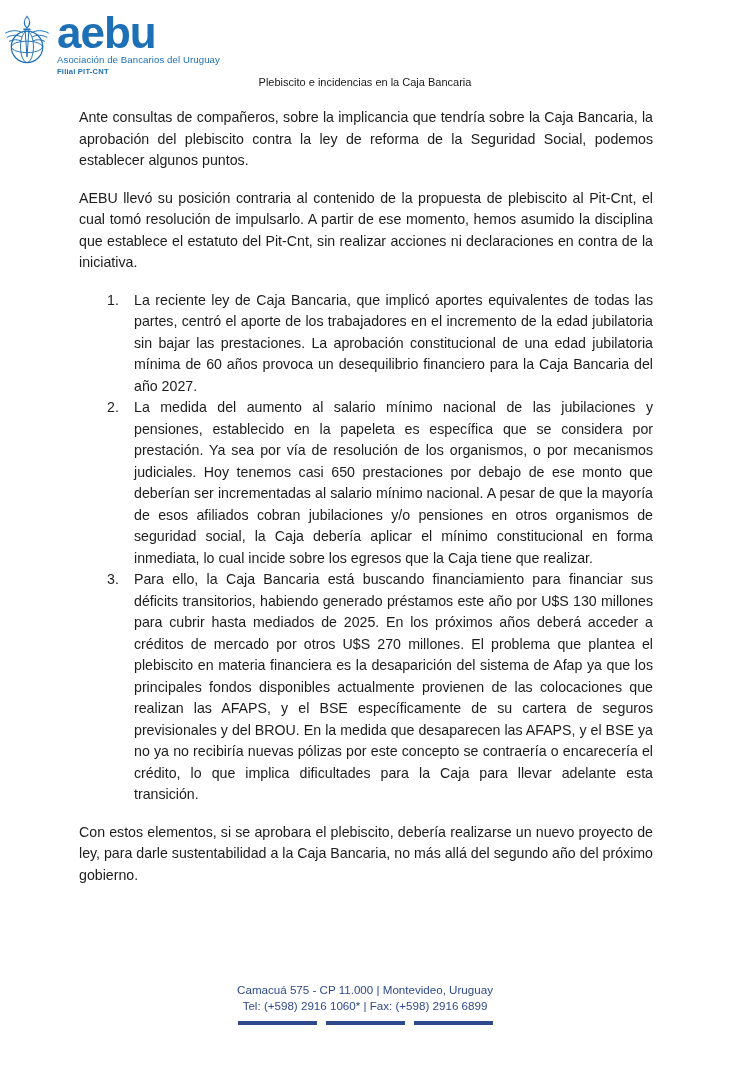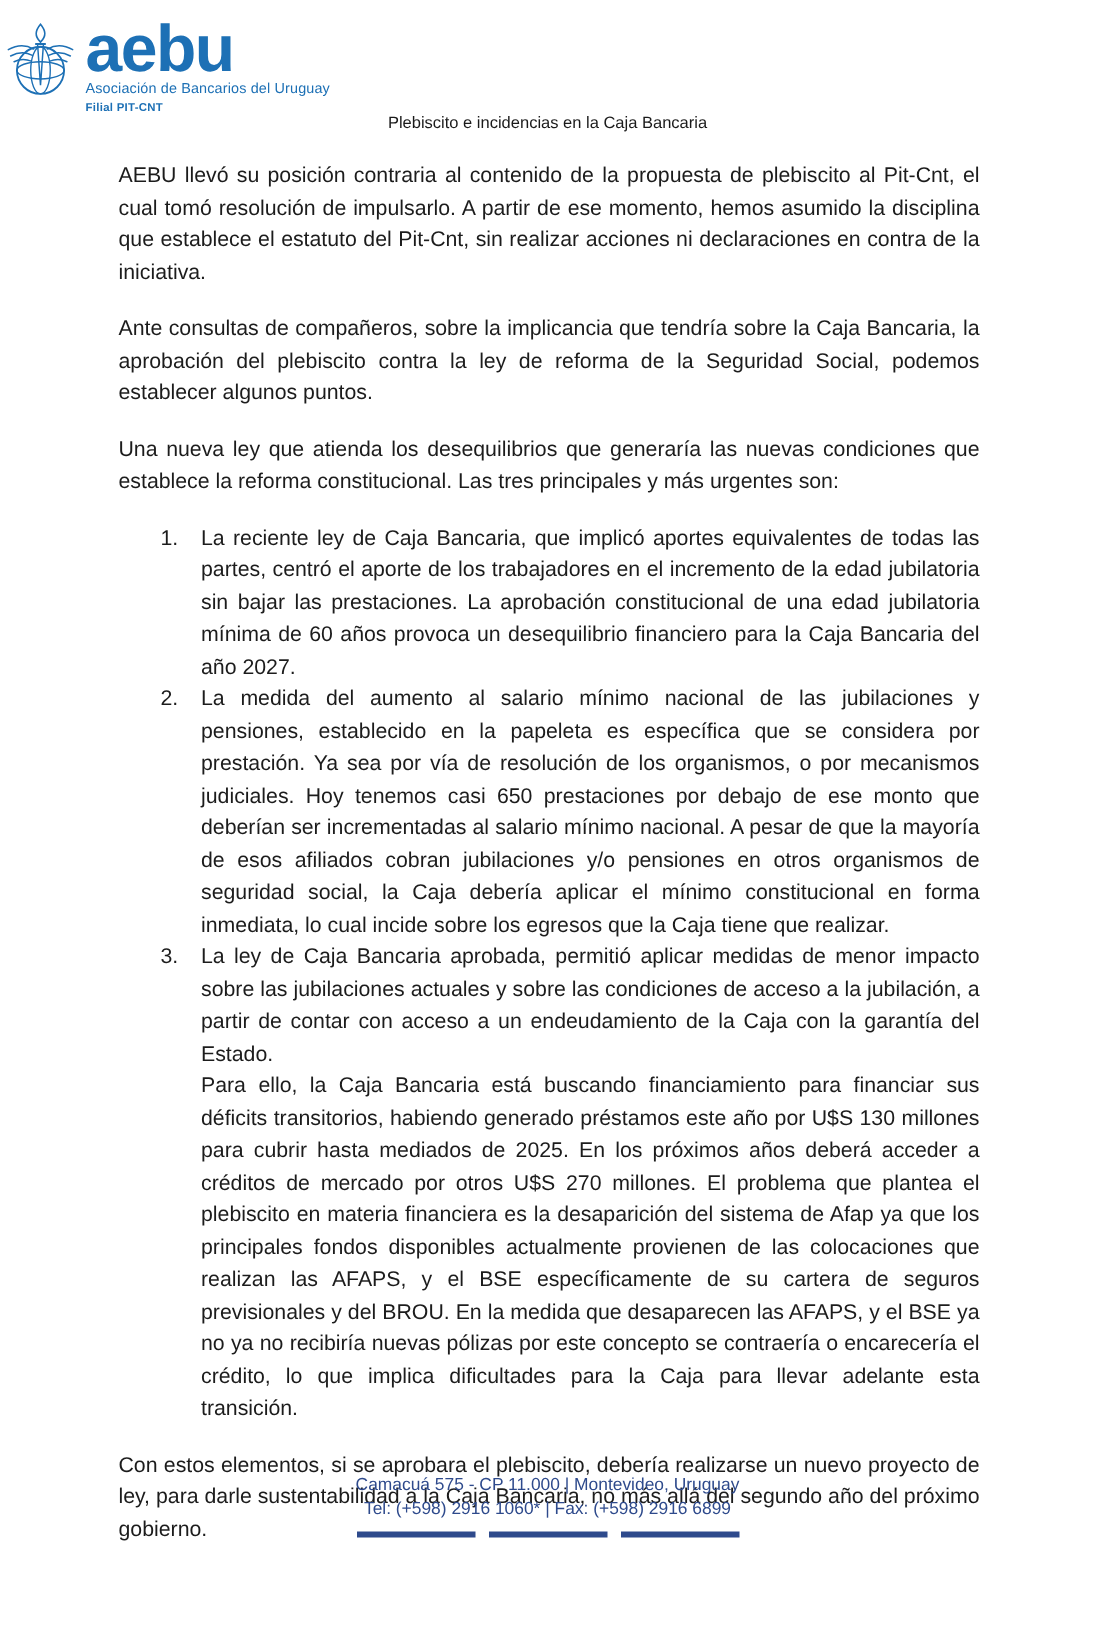--- a/index.html
+++ b/index.html
@@ -97,41 +97,39 @@
     <div class="logo-text">
       <div class="wordmark">aebu</div>
       <div class="logo-sub">Asociación de Bancarios del Uruguay</div>
       <div class="logo-filial">Filial PIT-CNT</div>
     </div>
   </div>
 
   <div class="doc-title">Plebiscito e incidencias en la Caja Bancaria</div>
 
   <div class="doc-body">
+    <p class="doc-paragraph">Ante consultas de compañeros, sobre la implicancia que tendría sobre la Caja Bancaria, la aprobación del plebiscito contra la ley de reforma de la Seguridad Social, podemos establecer algunos puntos.</p>
     <p class="doc-paragraph">AEBU llevó su posición contraria al contenido de la propuesta de plebiscito al Pit-Cnt, el cual tomó resolución de impulsarlo. A partir de ese momento, hemos asumido la disciplina que establece el estatuto del Pit-Cnt, sin realizar acciones ni declaraciones en contra de la iniciativa.</p>
-    <p class="doc-paragraph">Ante consultas de compañeros, sobre la implicancia que tendría sobre la Caja Bancaria, la aprobación del plebiscito contra la ley de reforma de la Seguridad Social, podemos establecer algunos puntos.</p>
-    <p class="doc-paragraph">Una nueva ley que atienda los desequilibrios que generaría las nuevas condiciones que establece la reforma constitucional. Las tres principales y más urgentes son:</p>
 
     <ol class="doc-list">
       <li class="list-item">
         <span class="list-num">1.</span>
         <div class="li-paragraphs">
           <p class="doc-subparagraph">La reciente ley de Caja Bancaria, que implicó aportes equivalentes de todas las partes, centró el aporte de los trabajadores en el incremento de la edad jubilatoria sin bajar las prestaciones. La aprobación constitucional de una edad jubilatoria mínima de 60 años provoca un desequilibrio financiero para la Caja Bancaria del año 2027.</p>
         </div>
       </li>
       <li class="list-item">
         <span class="list-num">2.</span>
         <div class="li-paragraphs">
           <p class="doc-subparagraph">La medida del aumento al salario mínimo nacional de las jubilaciones y pensiones, establecido en la papeleta es específica que se considera por prestación. Ya sea por vía de resolución de los organismos, o por mecanismos judiciales. Hoy tenemos casi 650 prestaciones por debajo de ese monto que deberían ser incrementadas al salario mínimo nacional. A pesar de que la mayoría de esos afiliados cobran jubilaciones y/o pensiones en otros organismos de seguridad social, la Caja debería aplicar el mínimo constitucional en forma inmediata, lo cual incide sobre los egresos que la Caja tiene que realizar.</p>
         </div>
       </li>
       <li class="list-item">
         <span class="list-num">3.</span>
         <div class="li-paragraphs">
-          <p class="doc-subparagraph">La ley de Caja Bancaria aprobada, permitió aplicar medidas de menor impacto sobre las jubilaciones actuales y sobre las condiciones de acceso a la jubilación, a partir de contar con acceso a un endeudamiento de la Caja con la garantía del Estado.</p>
           <p class="doc-subparagraph">Para ello, la Caja Bancaria está buscando financiamiento para financiar sus déficits transitorios, habiendo generado préstamos este año por U$S 130 millones para cubrir hasta mediados de 2025. En los próximos años deberá acceder a créditos de mercado por otros U$S 270 millones. El problema que plantea el plebiscito en materia financiera es la desaparición del sistema de Afap ya que los principales fondos disponibles actualmente provienen de las colocaciones que realizan las AFAPS, y el BSE específicamente de su cartera de seguros previsionales y del BROU. En la medida que desaparecen las AFAPS, y el BSE ya no ya no recibiría nuevas pólizas por este concepto se contraería o encarecería el crédito, lo que implica dificultades para la Caja para llevar adelante esta transición.</p>
         </div>
       </li>
     </ol>
 
     <p class="doc-paragraph">Con estos elementos, si se aprobara el plebiscito, debería realizarse un nuevo proyecto de ley, para darle sustentabilidad a la Caja Bancaria, no más allá del segundo año del próximo gobierno.</p>
 
   </div>
 
   <div class="footer">

